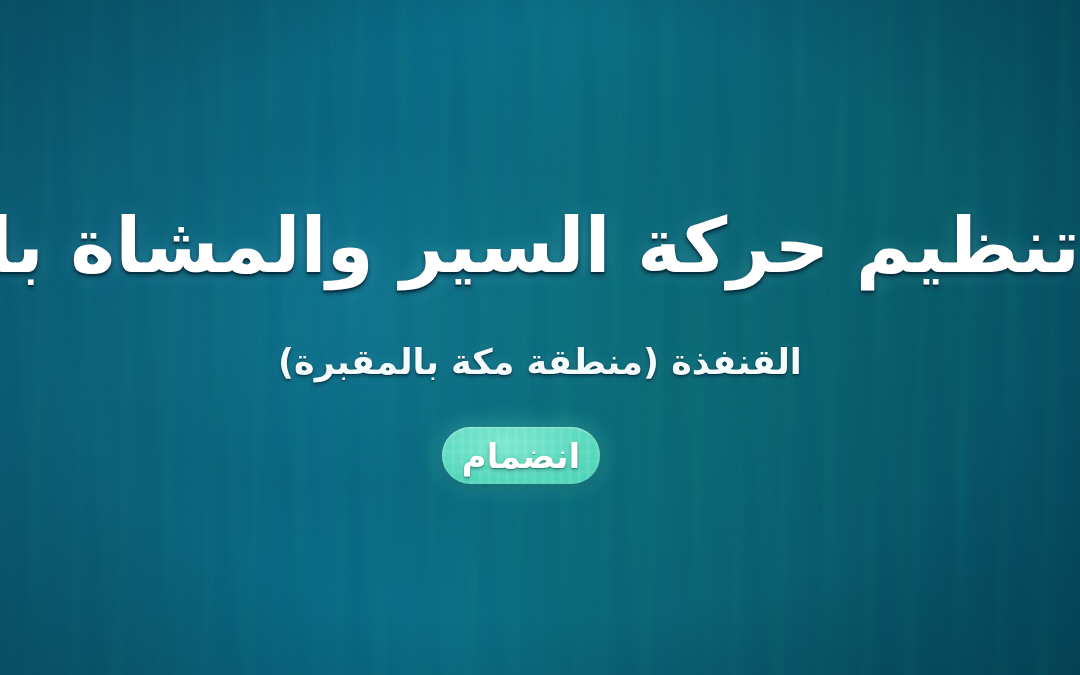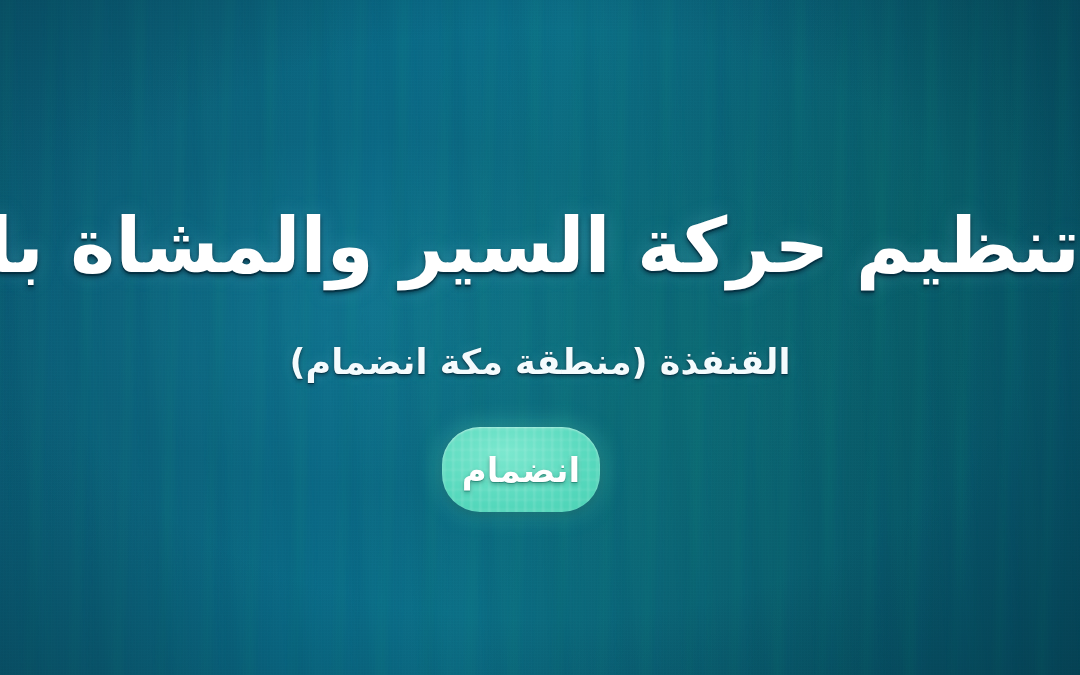--- a/index.html
+++ b/index.html
@@ -177,21 +177,21 @@
     right: 0;
     display: flex;
     justify-content: center;
   }
 
   .cta-button {
     display: inline-flex;
     align-items: center;
     justify-content: center;
     width: 158px;
-    height: 85px;
+    height: 57px;
     margin-right: 38px;          
     border: 0;
     border-radius: 38px;
     direction: rtl;
     cursor: pointer;
     background:
       radial-gradient(ellipse 120% 130% at 40% 30%,
         #7ce8cf 0%,
         #55d8bc 48%,
         #3fc9ab 100%);
@@ -245,21 +245,21 @@
   <div class="bg-glow-b"></div>
   <div class="bg-bands"></div>
   <div class="bg-bands-2"></div>
   <div class="bg-grid"></div>
   <div class="bg-vignette"></div>
 
   <div class="content">
 
     <h1 class="title">تنظيم حركة السير والمشاة بالمقبرة</h1>
 
-    <h2 class="subtitle">القنفذة (منطقة مكة انضمام)</h2>
+    <h2 class="subtitle">القنفذة (منطقة مكة بالمقبرة)</h2>
 
     <div class="cta-wrap">
       <button class="cta-button" type="button">
         <span class="cta-label">انضمام</span>
       </button>
     </div>
 
   </div>
 </div>
 

